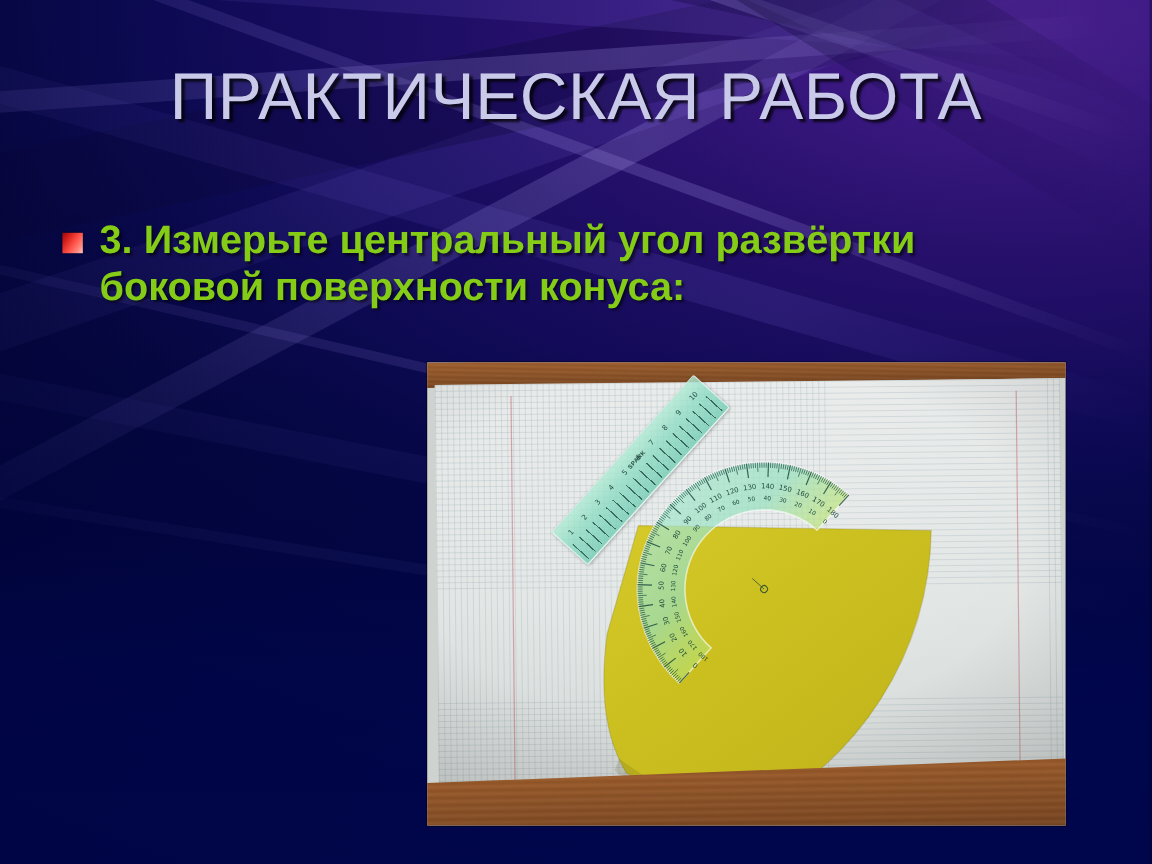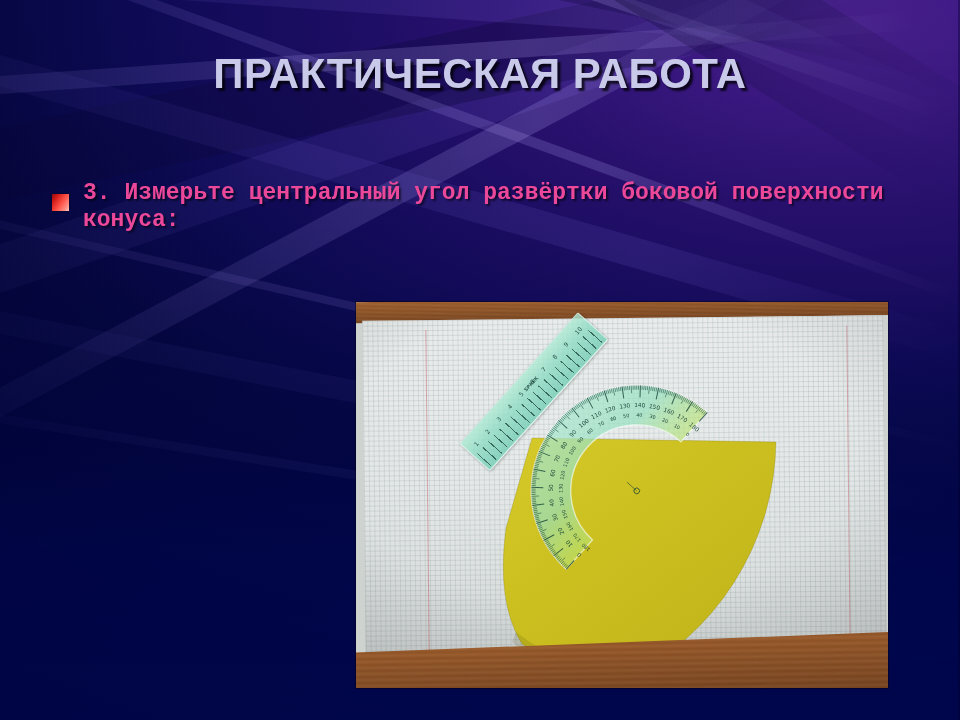--- a/index.html
+++ b/index.html
@@ -51,23 +51,23 @@
     position: absolute; inset: 0;
     background: radial-gradient(ellipse 150% 120% at 85% 0%, rgba(0,0,0,0) 40%, rgba(0,0,30,0.35) 100%);
   }
 
   
   .title {
     position: absolute;
     left: 0; right: 0;
     top: 52px;
     text-align: center;
-    font-size: 42px;
+    font-size: 55px;
     line-height: 1.05;
-    font-weight: 700;
+    font-weight: 400;
     letter-spacing: 0.5px;
     color: #c9c9ea;
     text-shadow: 3px 3px 2px rgba(0,0,0,0.75);
     white-space: nowrap;
   }
 
   
   .body {
     position: absolute;
     left: 52px;
@@ -82,26 +82,25 @@
   .bullet-marker {
     flex: 0 0 auto;
     width: 17px;
     height: 17px;
     margin-top: 14px;
     margin-right: 14px;
     background: linear-gradient(125deg, #8b0d10 0%, #d01a16 22%, #ff5248 55%, #ff8e84 82%, #ffc9c2 100%);
     box-shadow: 0 0 2px rgba(0,0,0,0.5);
   }
   .bullet-text {
-    color: #ec4899;
-    font-size: 23px;
+    color: #84cc16;
+    font-size: 33px;
     font-weight: 700;
     line-height: 1.19;
     text-shadow: 2px 2px 2px rgba(0,0,0,0.55);
-    font-family: Liberation Mono, monospace;
   }
   .bullet-text sup {
     font-size: 0.56em;
     vertical-align: super;
     line-height: 0;
   }
 
   
   .photo {
     position: absolute;

